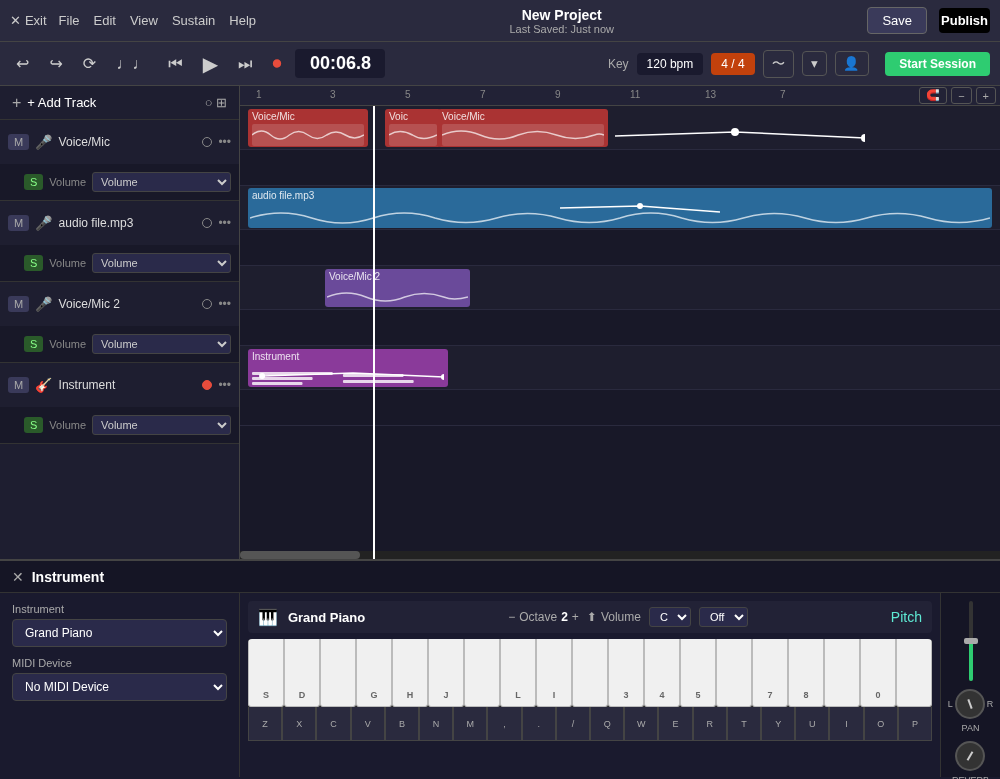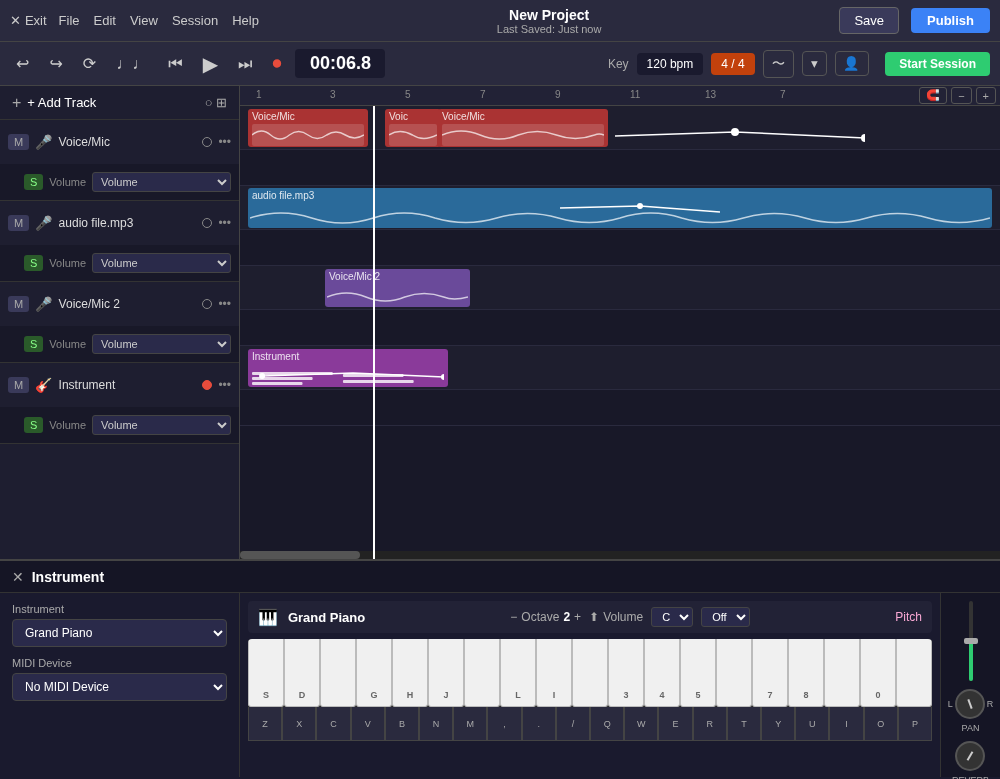--- a/index.html
+++ b/index.html
@@ -7,21 +7,21 @@
 
     
     #top-bar { display: flex; align-items: center; background: #2a2a3e; height: 42px; padding: 0 10px; gap: 12px; border-bottom: 1px solid #444; }
     #top-bar .exit-btn { display: flex; align-items: center; gap: 4px; background: none; border: none; color: #ccc; cursor: pointer; font-size: 13px; }
     #top-bar .menu-items { display: flex; gap: 14px; color: #ccc; font-size: 13px; }
     #top-bar .menu-items span { cursor: pointer; }
     #top-bar .project-info { flex: 1; text-align: center; }
     #top-bar .project-title { font-size: 14px; font-weight: 600; color: #fff; }
     #top-bar .project-saved { font-size: 11px; color: #aaa; }
     #top-bar .save-btn { background: #3a3a5a; border: 1px solid #666; color: #fff; padding: 5px 14px; border-radius: 4px; cursor: pointer; font-size: 13px; }
-    #top-bar .publish-btn { background: #3b82f6; border: none; color: #fff; padding: 5px 16px; border-radius: 4px; cursor: pointer; font-size: 13px; font-weight: 600; }
+    #top-bar .publish-btn { background: #000000; border: none; color: #fff; padding: 5px 2px; border-radius: 4px; cursor: pointer; font-size: 13px; font-weight: 600; }
 
     
     #transport-bar { display: flex; align-items: center; background: #2a2a3e; height: 44px; padding: 0 10px; gap: 8px; border-bottom: 1px solid #444; }
     .transport-btn { background: none; border: none; color: #ccc; cursor: pointer; font-size: 16px; padding: 4px 6px; }
     .transport-btn.record { color: #e74c3c; font-size: 18px; }
     .time-display { background: #1a1a2e; color: #fff; font-size: 18px; font-weight: bold; padding: 4px 12px; border-radius: 4px; min-width: 90px; text-align: center; }
     .transport-sep { flex: 1; }
     .key-label { color: #aaa; font-size: 12px; }
     .bpm-display { background: #1a1a2e; color: #fff; padding: 4px 10px; border-radius: 4px; display: flex; align-items: center; gap: 4px; }
     .time-sig { background: #c2410c; color: #fff; padding: 4px 10px; border-radius: 4px; }
@@ -75,21 +75,21 @@
 
     
     #keyboard-area { flex: 1; padding: 8px; display: flex; flex-direction: column; gap: 6px; }
     #keyboard-header { display: flex; align-items: center; gap: 10px; background: #222236; padding: 6px 10px; border-radius: 4px; }
     .piano-icon { color: #aaa; font-size: 16px; }
     .kb-title { font-size: 13px; font-weight: 600; }
     .kb-controls { display: flex; align-items: center; gap: 8px; margin-left: auto; }
     .kb-control-group { display: flex; align-items: center; gap: 4px; color: #aaa; font-size: 12px; }
     .kb-num { color: #fff; font-weight: 600; }
     .kb-select { background: #2a2a4a; border: 1px solid #444; color: #fff; padding: 2px 6px; border-radius: 3px; font-size: 11px; }
-    .pitch-label { margin-left: auto; color: #f9a8d4; font-size: 12px; }
+    .pitch-label { margin-left: auto; color: #5eead4; font-size: 14px; }
     .white-key { flex: 1; background: #f0f0f0; border: 1px solid #bbb; border-top: none; border-radius: 0 0 3px 3px; position: relative; cursor: pointer; min-width: 28px; }
     .key-label-bottom { position: absolute; bottom: 6px; left: 50%; transform: translateX(-50%); font-size: 9px; color: #666; font-weight: 600; }
     .white-key-bot { flex: 1; background: #2a2a3e; border: 1px solid #444; border-top: none; display: flex; align-items: center; justify-content: center; cursor: pointer; min-width: 28px; }
     .white-key-bot span { font-size: 9px; color: #aaa; }
 
     
     #right-panel { width: 60px; background: #151525; border-left: 1px solid #333; display: flex; flex-direction: column; align-items: center; padding: 8px 4px; gap: 8px; }
     .vert-slider-wrap { display: flex; flex-direction: column; align-items: center; gap: 4px; }
     .vert-slider-track { width: 4px; height: 80px; background: #333; border-radius: 2px; position: relative; }
     .vert-slider-fill { position: absolute; bottom: 0; width: 4px; background: #2ecc71; border-radius: 2px; }
@@ -104,21 +104,21 @@
 
 <div id="top-bar">
   <button class="exit-btn">
     <span>✕</span>
     <span>Exit</span>
   </button>
   <div class="menu-items">
     <span>File</span>
     <span>Edit</span>
     <span>View</span>
-    <span>Session</span>
+    <span>Sustain</span>
     <span>Help</span>
   </div>
   <div class="project-info">
     <div class="project-title">New Project</div>
     <div class="project-saved">Last Saved: Just now</div>
   </div>
   <button class="save-btn">Save</button>
   <button class="publish-btn">Publish</button>
 </div>
 

